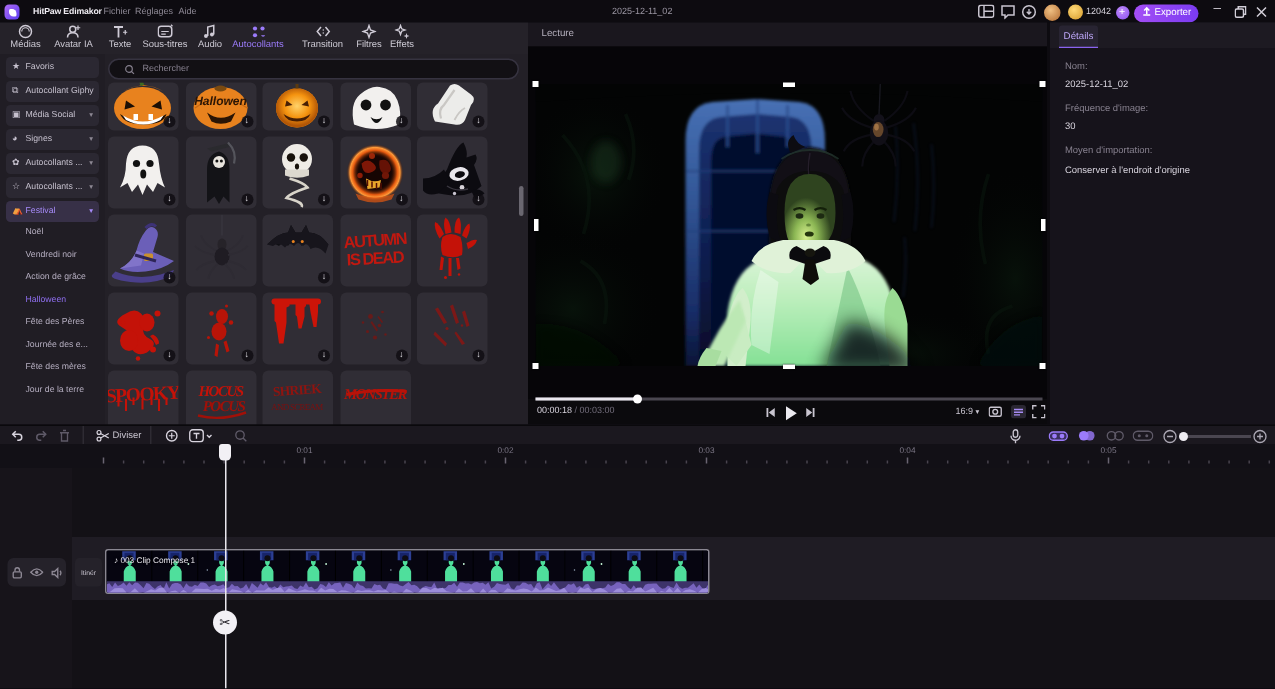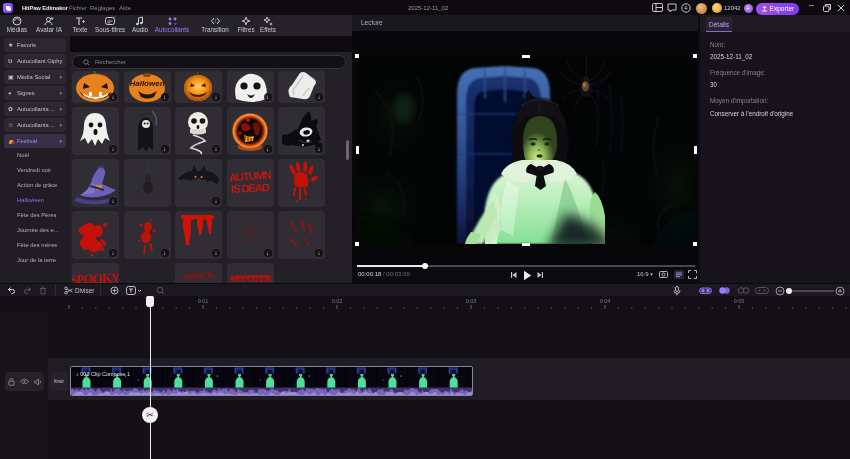--- a/index.html
+++ b/index.html
@@ -131,21 +131,21 @@
 <style>
 
 #leftpanel{position:absolute;left:0;top:36px;width:70px;height:247px;background:#201d24;}
 .cat{position:absolute;left:4px;width:62px;height:14px;border-radius:3px;background:#2b2832;color:#c6c1ce;font-size:5.8px;line-height:14px;white-space:nowrap;overflow:hidden;}
 .cat .ci{display:inline-block;width:7px;margin-left:4px;margin-right:2px;font-size:6px;}
 .cat .caret{position:absolute;right:4px;top:0;font-size:5px;color:#8d8894;}
 .cat.fest{background:#373047;color:#a78bfa;}
 .sub{position:absolute;left:17px;font-size:5.8px;color:#b5aec0;white-space:nowrap;}
 .sub.hw{color:#8f6ff0;}
 
-#stickpanel{position:absolute;left:70px;top:52px;width:282px;height:247px;background:#232027;overflow:hidden;}
+#stickpanel{position:absolute;left:70px;top:36px;width:282px;height:247px;background:#232027;overflow:hidden;}
 #searchbar{position:absolute;left:2px;top:3px;width:274px;height:14px;border-radius:7px;background:#121014;border:1px solid #363340;color:#87818f;font-size:6px;line-height:12px;}
 #searchbar span{margin-left:22px;}
 .tile{position:absolute;width:47px;background:#302d35;border-radius:4px;overflow:hidden;}
 .dl{position:absolute;right:2px;bottom:2px;width:8px;height:8px;border-radius:50%;background:rgba(15,13,18,.85);color:#e8e6ec;font-size:6px;line-height:8px;text-align:center;}
 #sscroll{position:absolute;left:276px;top:88px;width:3px;height:20px;border-radius:2px;background:#6a6770;}
 </style>
 <div id="leftpanel">
 <div class="cat" style="top:2px;"><span class="ci">★</span>Favoris</div>
 <div class="cat" style="top:18px;"><span class="ci">⧉</span>Autocollant Giphy</div>
 <div class="cat" style="top:34px;"><span class="ci">▣</span>Média Social<span class="caret">▾</span></div>
@@ -374,20 +374,25 @@
             <path d="M26 26l6 8l-2 1l-5-8z"></path>
             <circle cx="20" cy="24" r="1"></circle>
             <circle cx="30" cy="22" r="0.8"></circle>
           </g>
         </svg><div class="dl">↓</div></div>
 <div class="tile" style="left:2px;top:211px;height:48px;"><svg width="47" height="48" viewBox="0 0 47 48">
           <text x="23" y="20" font-size="13" fill="#c41208" text-anchor="middle" font-family="Liberation Serif" font-weight="bold" style="letter-spacing:-1px" transform="rotate(-3 23 15)">SPOOKY</text>
           <g stroke="#c41208" stroke-width="1.4">
             <path d="M7 18v6M12 19v8M17 18v5M23 19v7M29 18v5M34 19v8M39 18v5"></path>
           </g>
+        </svg></div>
+<div class="tile" style="left:53.5px;top:211px;height:48px;"><svg width="47" height="48" viewBox="0 0 47 48">
+          <text x="23" y="17" font-size="10" fill="#c41208" text-anchor="middle" font-family="Liberation Serif" font-weight="bold" font-style="italic" style="letter-spacing:-1px">HOCUS</text>
+          <text x="25" y="27" font-size="10" fill="#a01008" text-anchor="middle" font-family="Liberation Serif" font-weight="bold" font-style="italic" style="letter-spacing:-1px">POCUS</text>
+          <path d="M8 30q15 4 32-2" stroke="#a01008" stroke-width="1.6" fill="none"></path>
         </svg></div>
 <div class="tile" style="left:105px;top:211px;height:48px;"><svg width="47" height="48" viewBox="0 0 47 48">
           <text x="23" y="16" font-size="9" fill="#8f1410" text-anchor="middle" font-family="Liberation Serif" font-weight="bold" transform="rotate(-4 23 14)" style="letter-spacing:-0.5px">SHRIEK</text>
           <text x="23" y="26" font-size="6" fill="#7a1010" text-anchor="middle" font-family="Liberation Serif" style="letter-spacing:-0.5px">AND SCREAM</text>
         </svg></div>
 <div class="tile" style="left:156.5px;top:211px;height:48px;"><svg width="47" height="48" viewBox="0 0 47 48">
           <text x="23" y="19" font-size="10" fill="#b81208" text-anchor="middle" font-family="Liberation Serif" font-weight="bold" font-style="italic" style="letter-spacing:-1px">MONSTER</text>
           <path d="M4 16q20-4 40-2" stroke="#b81208" stroke-width="2" fill="none"></path>
         </svg></div>
 <div id="sscroll"></div>

